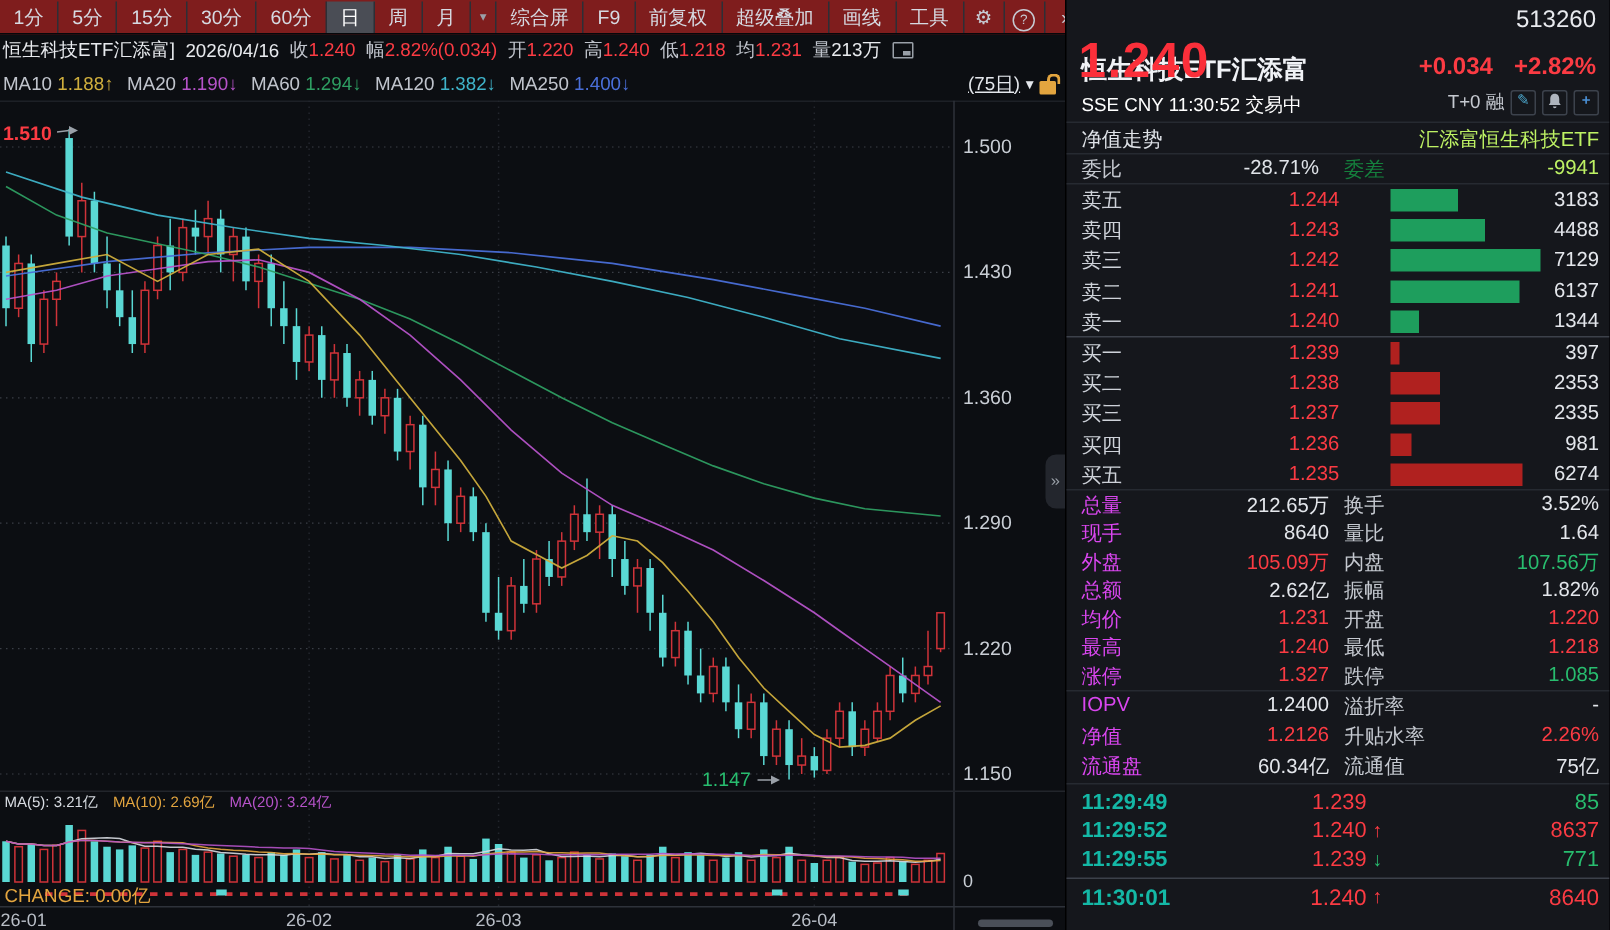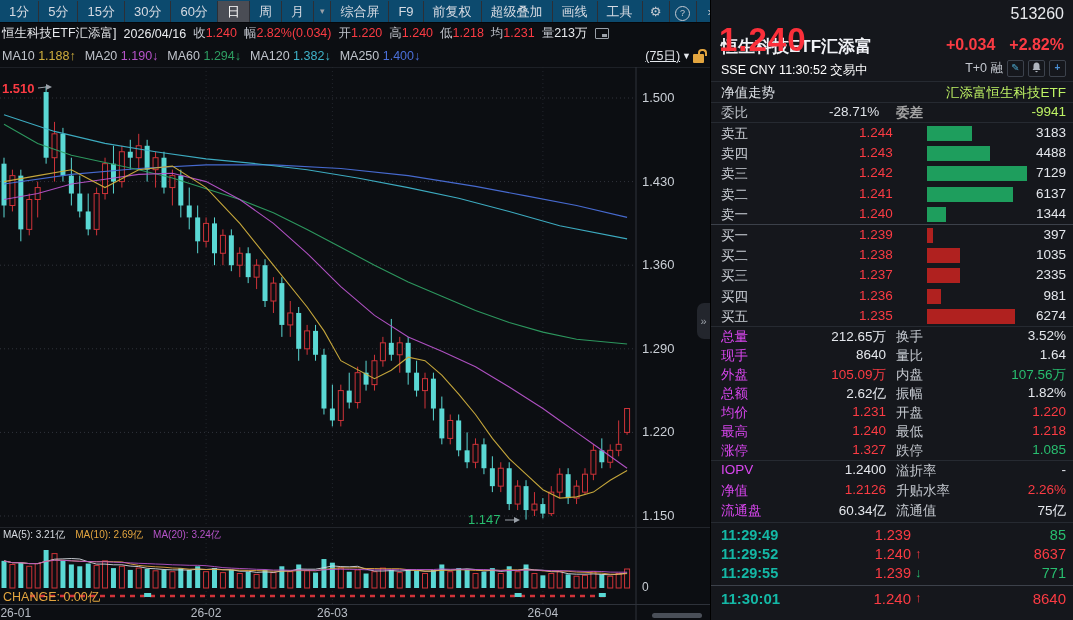--- a/index.html
+++ b/index.html
@@ -1,20 +1,20 @@
 <!DOCTYPE html>
 <html><head>
 <meta charset="utf-8">
 <style>
   html,body{margin:0;padding:0;background:#000;}
   #app{position:relative;width:1073px;height:620px;background:#0c0e12;overflow:hidden;
        font-family:"Liberation Sans","DejaVu Sans",sans-serif;color:#d6dae2;-webkit-font-smoothing:antialiased;}
   .nowrap{white-space:nowrap;}
   
-  #toolbar{position:absolute;left:0;top:0;width:710px;height:22px;background:#0c4a6e;
+  #toolbar{position:absolute;left:0;top:0;width:710px;height:22px;background:#7f1d1d;
            display:flex;align-items:flex-end;border-bottom:1px solid #06070a;font-size:13px;}
   .tb-item{padding:0 9px;line-height:21px;border-right:1px solid #2c2f36;color:#d6dae2;cursor:default;white-space:nowrap;}
   .tb-item.sel{background:#4a4d55;color:#fff;}
   .tb-caret{font-size:9px;color:#9aa0a8;padding:0 6px;line-height:21px;border-right:1px solid #2c2f36;}
   .tb-right{margin-left:auto;display:flex;}
   .tb-ico{width:26px;text-align:center;line-height:21px;border-right:1px solid #2c2f36;color:#c6cad2;font-size:13px;}
   .tb-help{display:inline-block;width:13px;height:13px;line-height:12px;border:1px solid #c6cad2;border-radius:50%;
            font-size:9px;margin-top:3px;}
   
   #info-bar{position:absolute;left:0;top:22px;width:710px;height:23px;display:flex;align-items:center;
@@ -436,21 +436,21 @@
 
     <div class="p-row2" style="top:83px;">
       <span class="lft">净值走势</span>
       <span class="rgt">汇添富恒生科技ETF</span>
     </div>
     <div class="sep" style="top:102px;"></div>
 
     <div class="p-row2" style="top:103px;">
       <span class="lft" style="color:#c5c9d0;">委比</span>
       <span class="lft c-g" style="left:118px;">-28.71%</span>
-      <span class="lft" style="left:185px;color:#a3a3a3;font-weight:bold;">委差</span>
+      <span class="lft" style="left:185px;color:#15803d;">委差</span>
       <span class="rgt c-g">-9941</span>
     </div>
     <div class="sep" style="top:122px;"></div>
 
     <div id="ob-asks" style="top:123px;">
         <div class="ob-row">
           <span class="ob-label">卖五</span>
           <span class="ob-price">1.244</span>
           <span class="ob-bar" style="width: 45px; background: rgb(30, 158, 93);"></span>
           <span class="ob-qty">3183</span>
@@ -485,21 +485,21 @@
         <div class="ob-row">
           <span class="ob-label">买一</span>
           <span class="ob-price">1.239</span>
           <span class="ob-bar" style="width: 6px; background: rgb(176, 33, 31);"></span>
           <span class="ob-qty">397</span>
         </div>
         <div class="ob-row">
           <span class="ob-label">买二</span>
           <span class="ob-price">1.238</span>
           <span class="ob-bar" style="width: 33px; background: rgb(176, 33, 31);"></span>
-          <span class="ob-qty">1035</span>
+          <span class="ob-qty">2353</span>
         </div>
         <div class="ob-row">
           <span class="ob-label">买三</span>
           <span class="ob-price">1.237</span>
           <span class="ob-bar" style="width: 33px; background: rgb(176, 33, 31);"></span>
           <span class="ob-qty">2335</span>
         </div>
         <div class="ob-row">
           <span class="ob-label">买四</span>
           <span class="ob-price">1.236</span>

